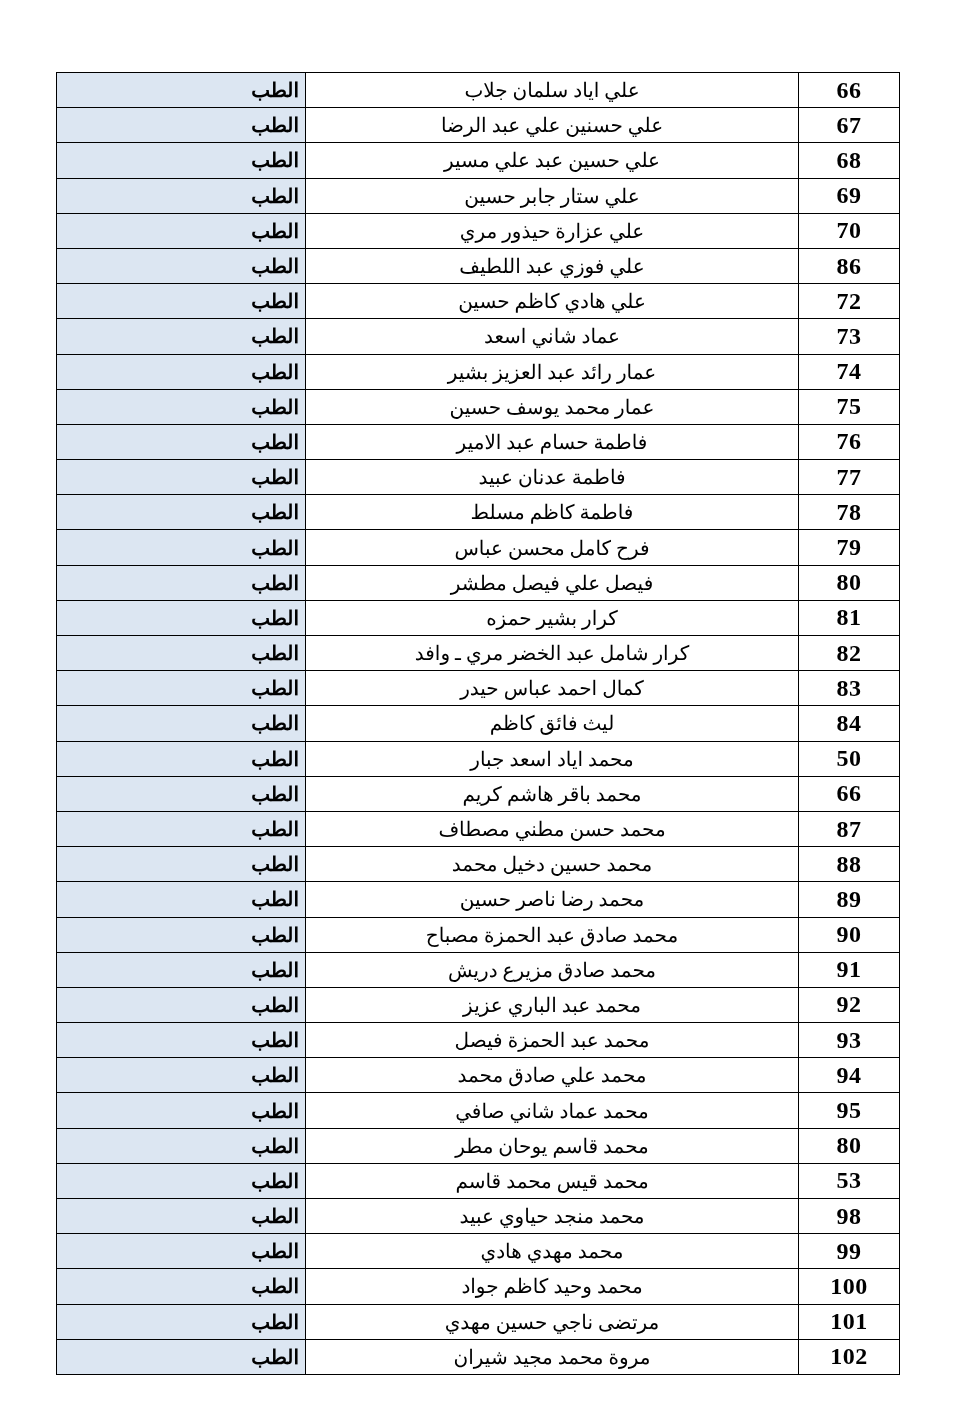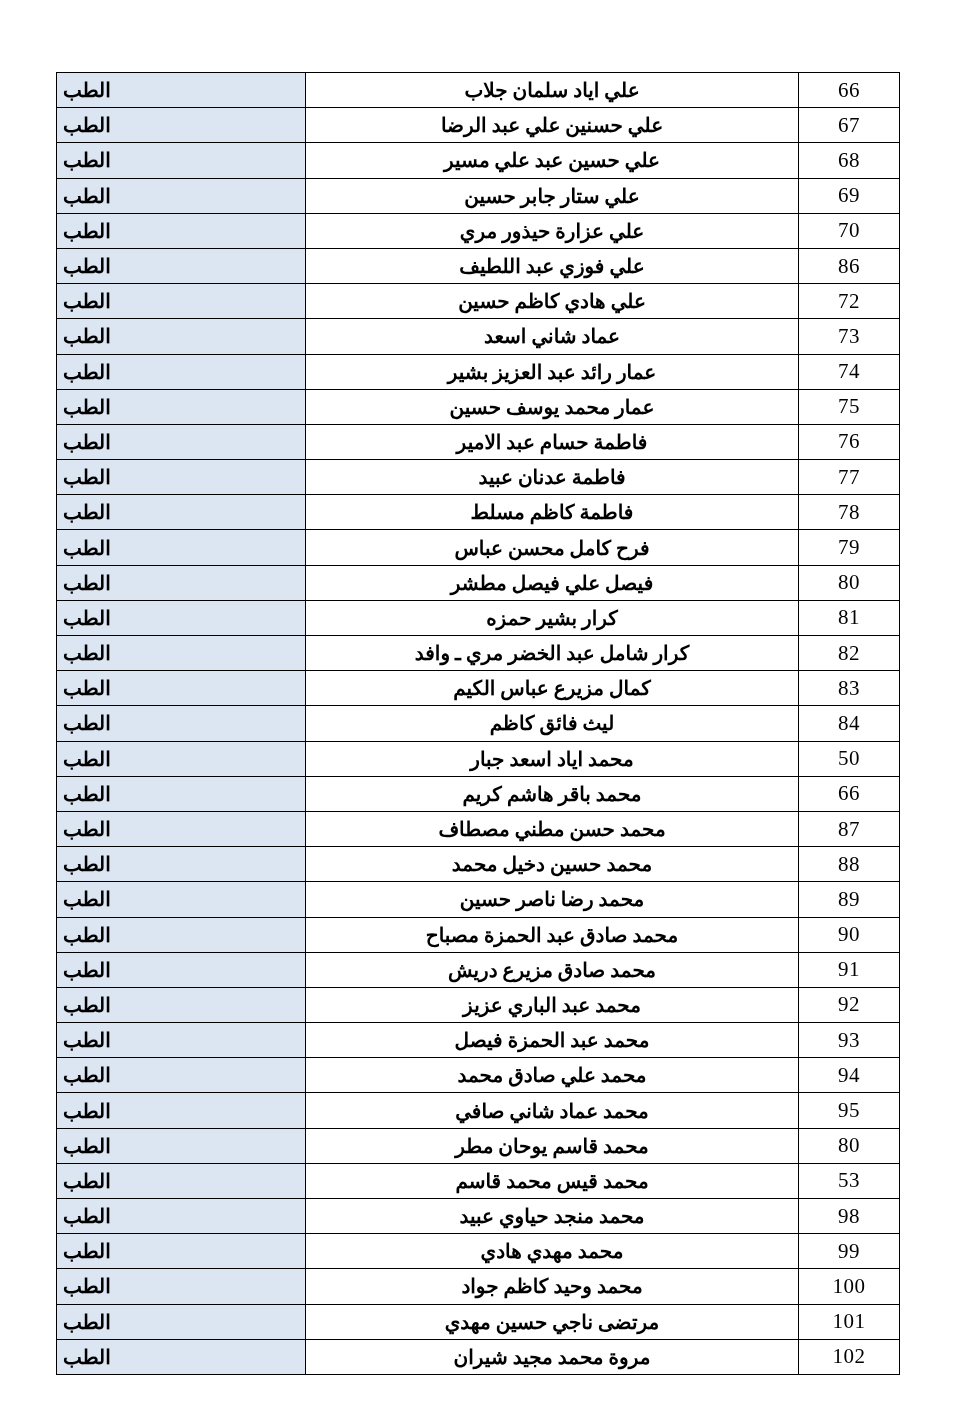--- a/index.html
+++ b/index.html
@@ -31,35 +31,35 @@
     border: 1px solid #000000;
     height: 34.2px;
     padding: 0 6px;
     vertical-align: middle;
     overflow: hidden;
     white-space: nowrap;
   }
   td.col-num {
     width: 88px;
     text-align: center;
-    font-weight: normal;
-    font-size: 21px;
+    font-weight: bold;
+    font-size: 24px;
     letter-spacing: 0.5px;
     direction: ltr;
   }
   td.col-name {
     width: 480px;
     text-align: center;
     font-size: 20px;
-    font-weight: bold;
+    font-weight: normal;
     margin-left: 29px;
   }
   td.col-dept {
     width: 236px;
-    text-align: left;
+    text-align: right;
     font-size: 20px;
     font-weight: bold;
     background: #dce6f2;
   }
 </style>
 </head>
 <body>
 
 <div class="page">
   <table class="roster">
@@ -144,21 +144,21 @@
           <td class="col-name">كرار بشير حمزه</td>
           <td class="col-dept">الطب</td>
         </tr>
         <tr>
           <td class="col-num">82</td>
           <td class="col-name">كرار شامل عبد الخضر مري ـ وافد</td>
           <td class="col-dept">الطب</td>
         </tr>
         <tr>
           <td class="col-num">83</td>
-          <td class="col-name">كمال مزيرع عباس الكيم</td>
+          <td class="col-name">كمال احمد عباس حيدر</td>
           <td class="col-dept">الطب</td>
         </tr>
         <tr>
           <td class="col-num">84</td>
           <td class="col-name">ليث فائق كاظم</td>
           <td class="col-dept">الطب</td>
         </tr>
         <tr>
           <td class="col-num">50</td>
           <td class="col-name">محمد اياد اسعد جبار</td>

